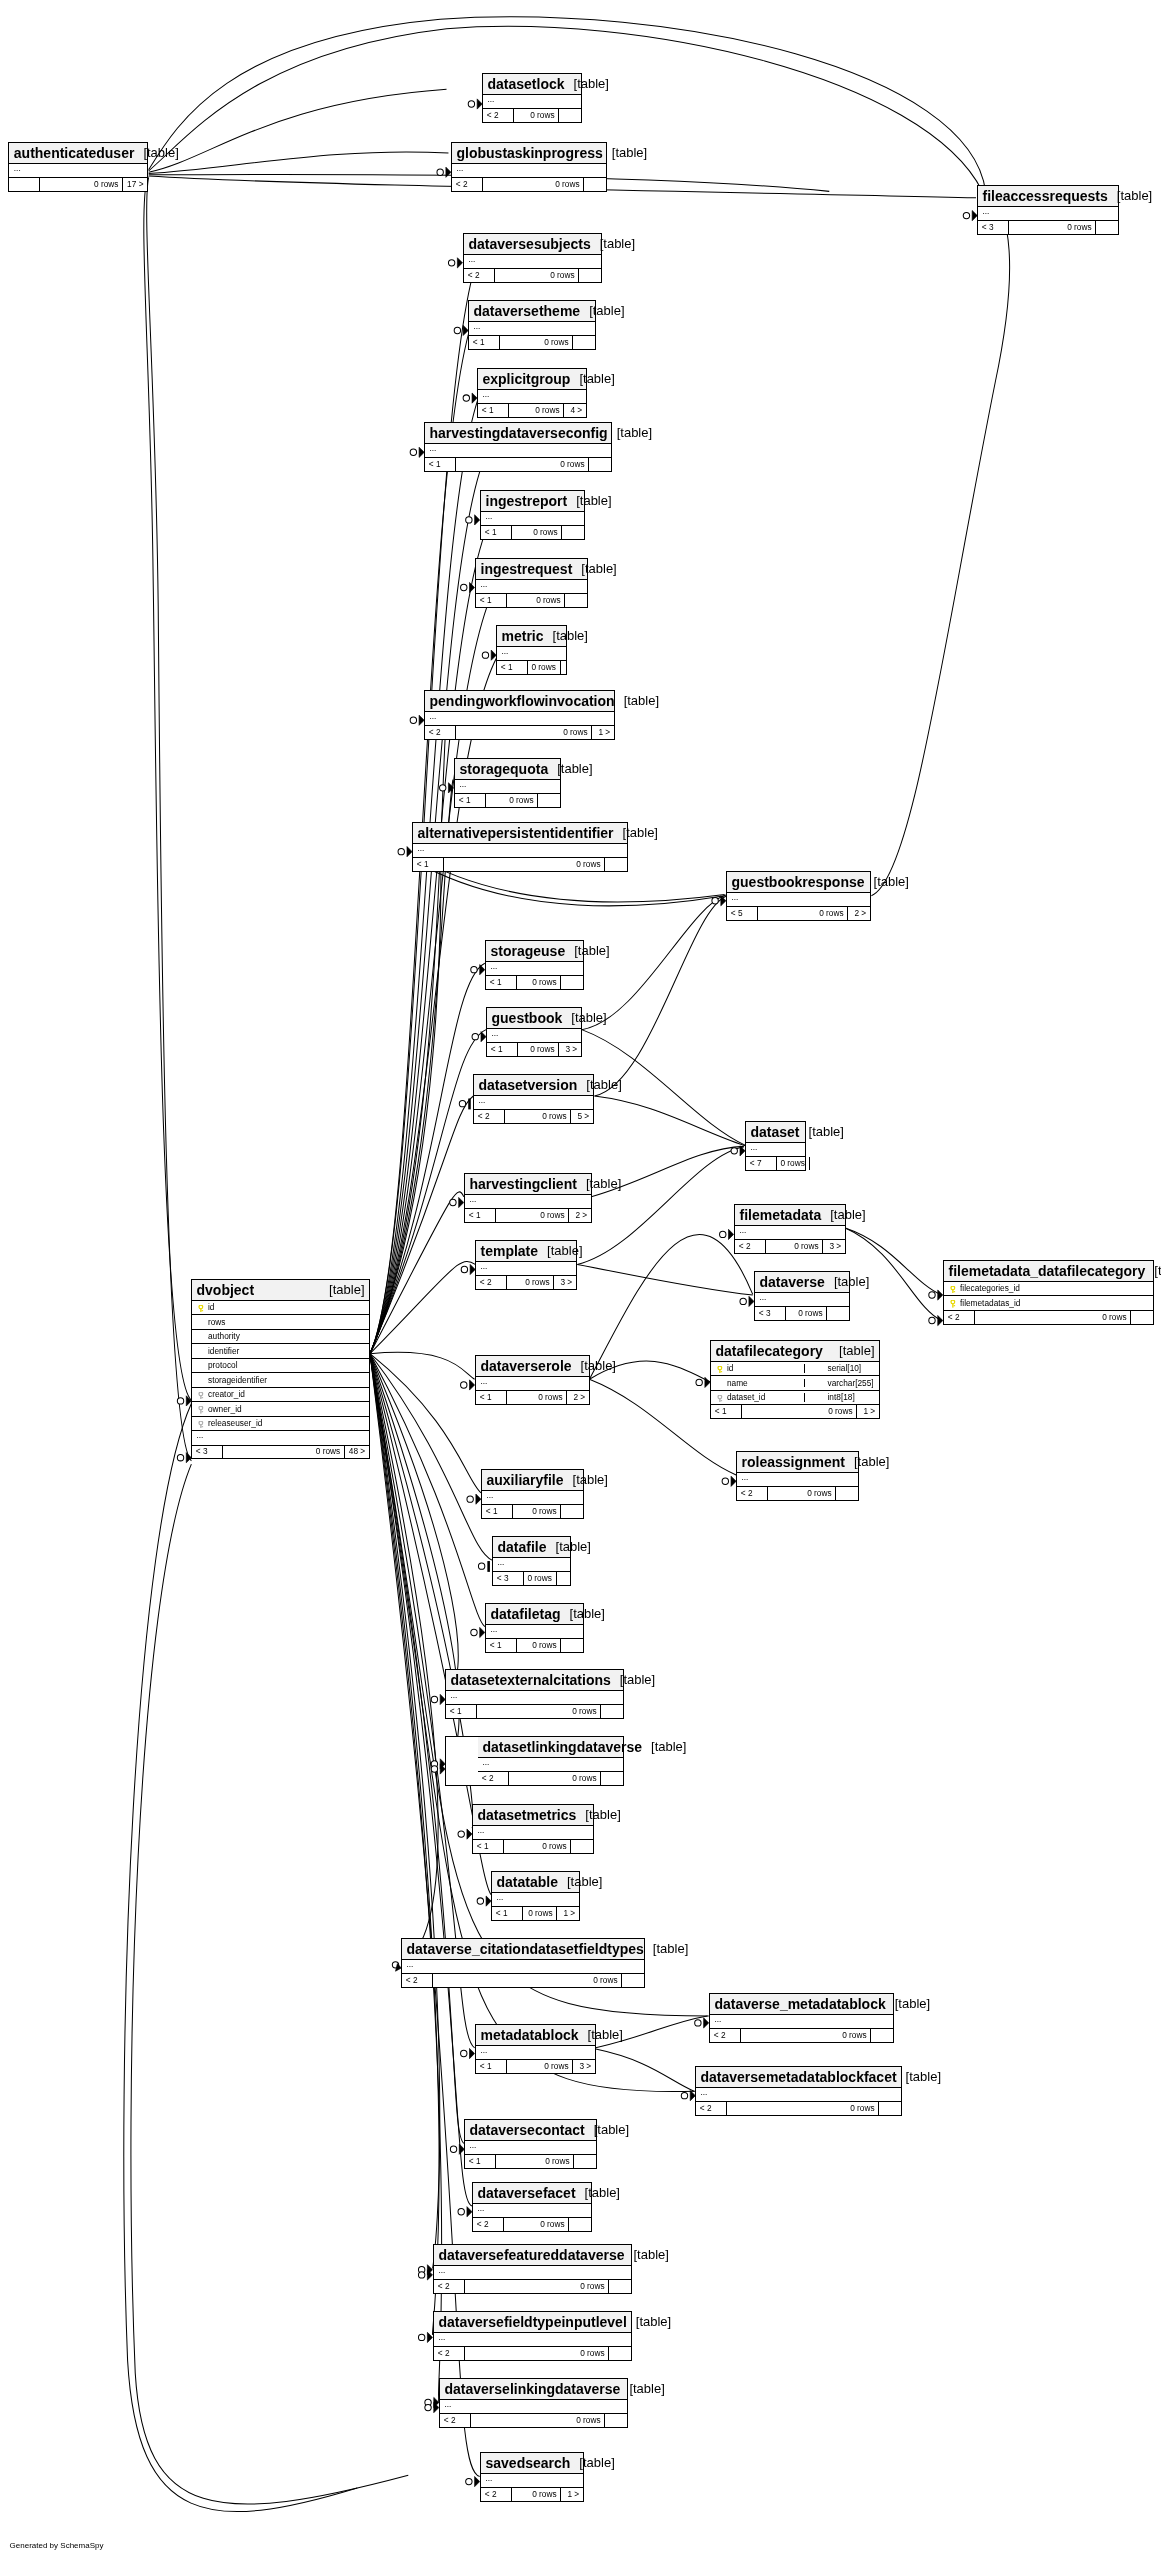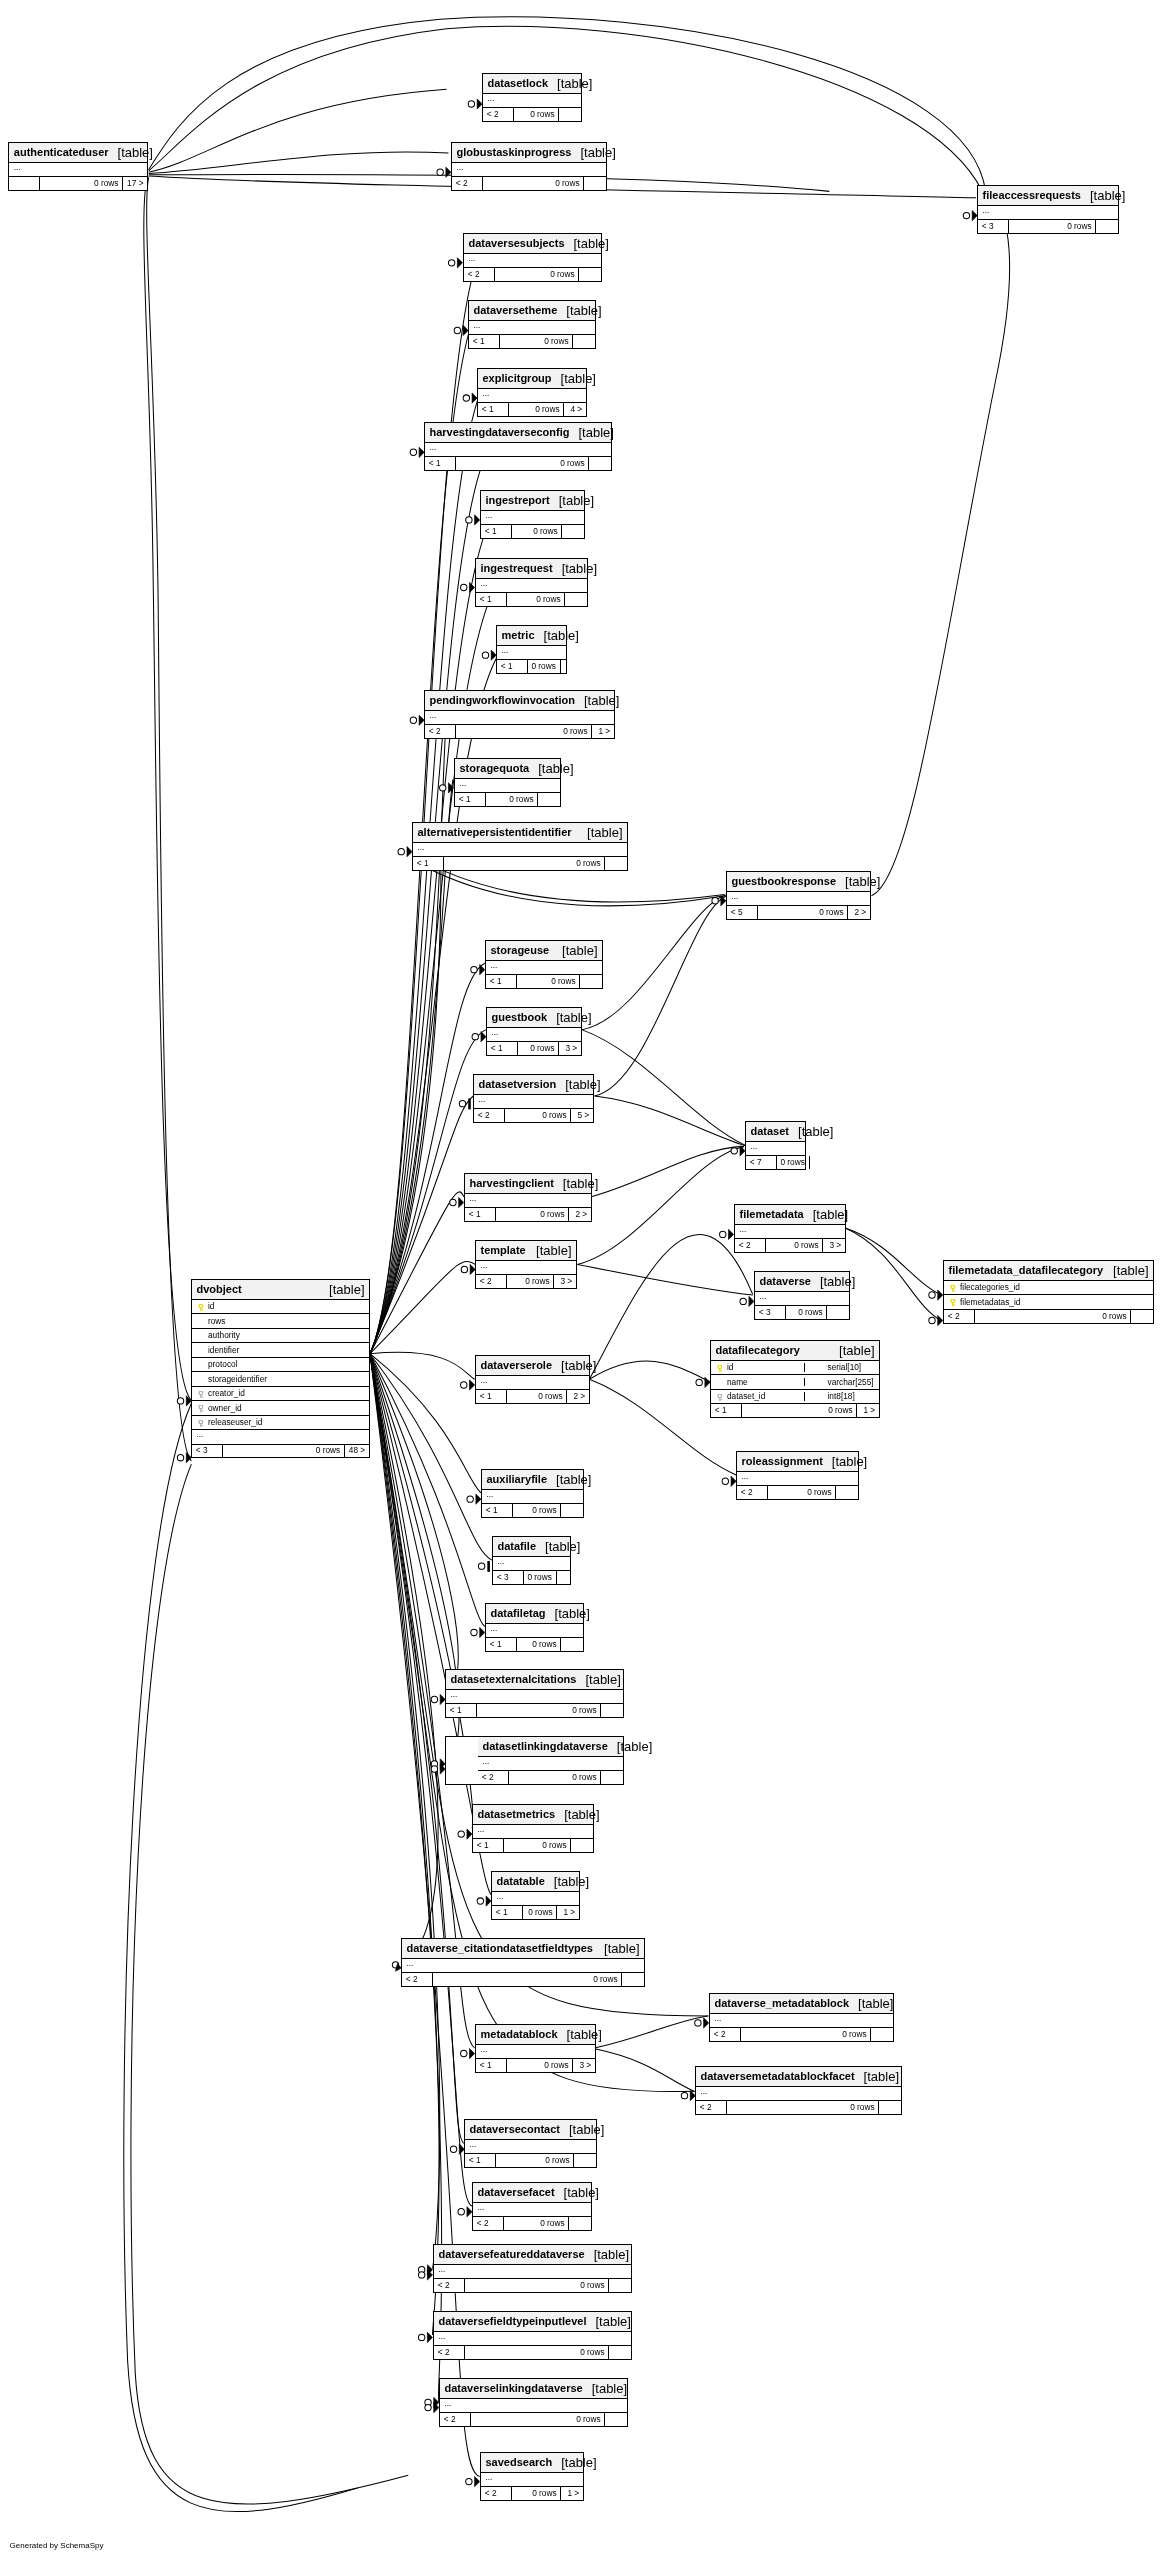--- a/index.html
+++ b/index.html
@@ -56,21 +56,21 @@
     display:flex;
     align-items:center;
     justify-content:space-between;
     background:#f2f2f2;
     border-bottom:1.3px solid #000000;
     padding:2.6px 4.5px 3.2px 4.5px;
     white-space:nowrap;
   }
   .tbl .hdr .tname{
     font-weight:bold;
-    font-size:11px;
+    font-size:14px;
     color:#000000;
   }
   .tbl .hdr .tkind{
     font-size:13px;
     color:#000000;
     padding-left:9px;
   }
   .tbl .ellipsis{
     padding:3.2px 4.5px 4.5px 4.5px;
     font-size:8.3px;
@@ -526,21 +526,21 @@
           <span class="tname">guestbookresponse</span>
           <span class="tkind">[table]</span>
         </div>
         <div class="ellipsis">...</div>
         <div class="foot">
           <span class="f left">&lt; 5</span>
           <span class="f mid">0 rows</span>
           <span class="f right">2 &gt;</span>
         </div>
       </div>
-      <div class="tbl" style="left: 485px; top: 940px; width: 118px;">
+      <div class="tbl" style="left: 485px; top: 940px; width: 99px;">
         <div class="hdr">
           <span class="tname">storageuse</span>
           <span class="tkind">[table]</span>
         </div>
         <div class="ellipsis">...</div>
         <div class="foot">
           <span class="f left">&lt; 1</span>
           <span class="f mid">0 rows</span>
           <span class="f right"></span>
         </div>

